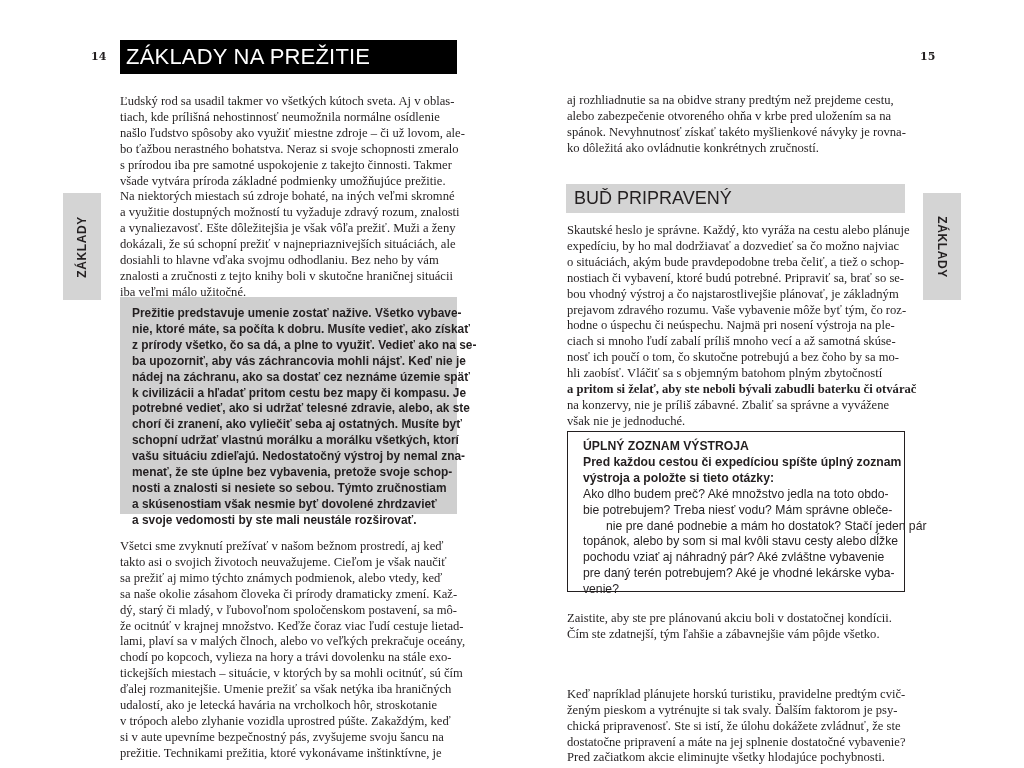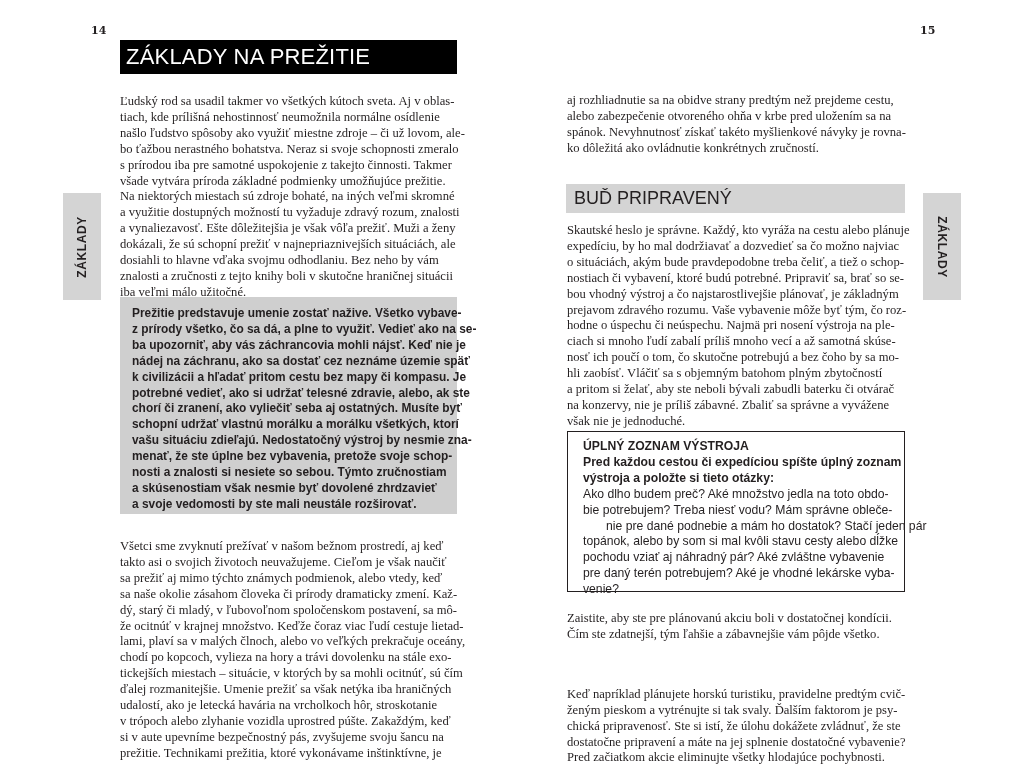--- a/index.html
+++ b/index.html
@@ -1,20 +1,20 @@
 <!DOCTYPE html>
 <html><head>
 <meta charset="utf-8">
 <style>
   html, body { margin: 0; padding: 0; }
   body {
     width: 1024px; height: 768px; background: #ffffff; position: relative; overflow: hidden;
     font-family: "Liberation Serif", serif; color: #231f20;
   }
-  .page-num { position: absolute; top: 24px; font-family: "DejaVu Serif", serif; font-weight: bold; font-size: 11px; }
+  .page-num { position: absolute; top: 50px; font-family: "DejaVu Serif", serif; font-weight: bold; font-size: 11px; }
   #pn-left { left: 91px; }
   #pn-right { left: 920px; }
   .title-bar {
     position: absolute; left: 120px; top: 40px; width: 337px; height: 34px; background: #000;
     color: #fff; font-family: "Liberation Sans", sans-serif; font-size: 22px; line-height: 34px;
     padding-left: 6px; box-sizing: border-box; letter-spacing: 0.2px;
   }
   .body-text {
     position: absolute; font-size: 12.6px; line-height: 15.9px; margin: 0;
   }
@@ -72,28 +72,29 @@
     <div style="white-space: nowrap;">a využitie dostupných možností tu vyžaduje zdravý rozum, znalosti</div>
     <div style="white-space: nowrap;">a vynaliezavosť. Ešte dôležitejšia je však vôľa prežiť. Muži a ženy</div>
     <div style="white-space: nowrap;">dokázali, že sú schopní prežiť v najnepriaznivejších situáciách, ale</div>
     <div style="white-space: nowrap;">dosiahli to hlavne vďaka svojmu odhodlaniu. Bez neho by vám</div>
     <div style="white-space: nowrap;">znalosti a zručnosti z tejto knihy boli v skutočne hraničnej situácii</div>
     <div style="white-space: nowrap;">iba veľmi málo užitočné.</div>
   </div>
 
 <div class="callout">
     <div style="white-space: nowrap;">Prežitie predstavuje umenie zostať nažive. Všetko vybave-</div>
+    <div style="white-space: nowrap;">nie, ktoré máte, sa počíta k dobru. Musíte vedieť, ako získať</div>
     <div style="white-space: nowrap;">z prírody všetko, čo sa dá, a plne to využiť. Vedieť ako na se-</div>
     <div style="white-space: nowrap;">ba upozorniť, aby vás záchrancovia mohli nájsť. Keď nie je</div>
     <div style="white-space: nowrap;">nádej na záchranu, ako sa dostať cez neznáme územie späť</div>
     <div style="white-space: nowrap;">k civilizácii a hľadať pritom cestu bez mapy či kompasu. Je</div>
     <div style="white-space: nowrap;">potrebné vedieť, ako si udržať telesné zdravie, alebo, ak ste</div>
     <div style="white-space: nowrap;">chorí či zranení, ako vyliečiť seba aj ostatných. Musíte byť</div>
     <div style="white-space: nowrap;">schopní udržať vlastnú morálku a morálku všetkých, ktorí</div>
-    <div style="white-space: nowrap;">vašu situáciu zdieľajú. Nedostatočný výstroj by nesmie zna-</div>
+    <div style="white-space: nowrap;">vašu situáciu zdieľajú. Nedostatočný výstroj by nemal zna-</div>
     <div style="white-space: nowrap;">menať, že ste úplne bez vybavenia, pretože svoje schop-</div>
     <div style="white-space: nowrap;">nosti a znalosti si nesiete so sebou. Týmto zručnostiam</div>
     <div style="white-space: nowrap;">a skúsenostiam však nesmie byť dovolené zhrdzavieť</div>
     <div style="white-space: nowrap;">a svoje vedomosti by ste mali neustále rozširovať.</div>
   </div>
 
 <div id="continue-left" class="body-text">
     <div style="white-space: nowrap;">Všetci sme zvyknutí prežívať v našom bežnom prostredí, aj keď</div>
     <div style="white-space: nowrap;">takto asi o svojich životoch neuvažujeme. Cieľom je však naučiť</div>
     <div style="white-space: nowrap;">sa prežiť aj mimo týchto známych podmienok, alebo vtedy, keď</div>
@@ -129,21 +130,21 @@
     <div style="white-space: nowrap;">Skautské heslo je správne. Každý, kto vyráža na cestu alebo plánuje</div>
     <div style="white-space: nowrap;">expedíciu, by ho mal dodržiavať a dozvedieť sa čo možno najviac</div>
     <div style="white-space: nowrap;">o situáciách, akým bude pravdepodobne treba čeliť, a tiež o schop-</div>
     <div style="white-space: nowrap;">nostiach či vybavení, ktoré budú potrebné. Pripraviť sa, brať so se-</div>
     <div style="white-space: nowrap;">bou vhodný výstroj a čo najstarostlivejšie plánovať, je základným</div>
     <div style="white-space: nowrap;">prejavom zdravého rozumu. Vaše vybavenie môže byť tým, čo roz-</div>
     <div style="white-space: nowrap;">hodne o úspechu či neúspechu. Najmä pri nosení výstroja na ple-</div>
     <div style="white-space: nowrap;">ciach si mnoho ľudí zabalí príliš mnoho vecí a až samotná skúse-</div>
     <div style="white-space: nowrap;">nosť ich poučí o tom, čo skutočne potrebujú a bez čoho by sa mo-</div>
     <div style="white-space: nowrap;">hli zaobísť. Vláčiť sa s objemným batohom plným zbytočností</div>
-    <div style="white-space: nowrap;">a pritom si želať, aby ste neboli bývali zabudli baterku či otvárač</div>
+    <div style="white-space: nowrap; font-weight: bold;">a pritom si želať, aby ste neboli bývali zabudli baterku či otvárač</div>
     <div style="white-space: nowrap;">na konzervy, nie je príliš zábavné. Zbaliť sa správne a vyvážene</div>
     <div style="white-space: nowrap;">však nie je jednoduché.</div>
   </div>
 
 <div class="checklist">
   <div class="ck-title">ÚPLNÝ ZOZNAM VÝSTROJA</div>
   <div class="ck-lead">
       <div style="white-space: nowrap;">Pred každou cestou či expedíciou spíšte úplný zoznam</div>
       <div style="white-space: nowrap;">výstroja a položte si tieto otázky:</div>
     </div>

